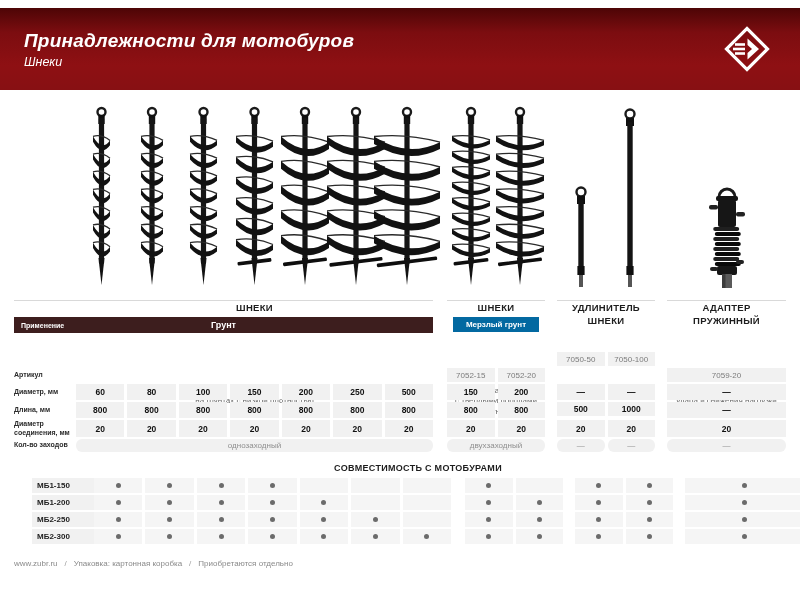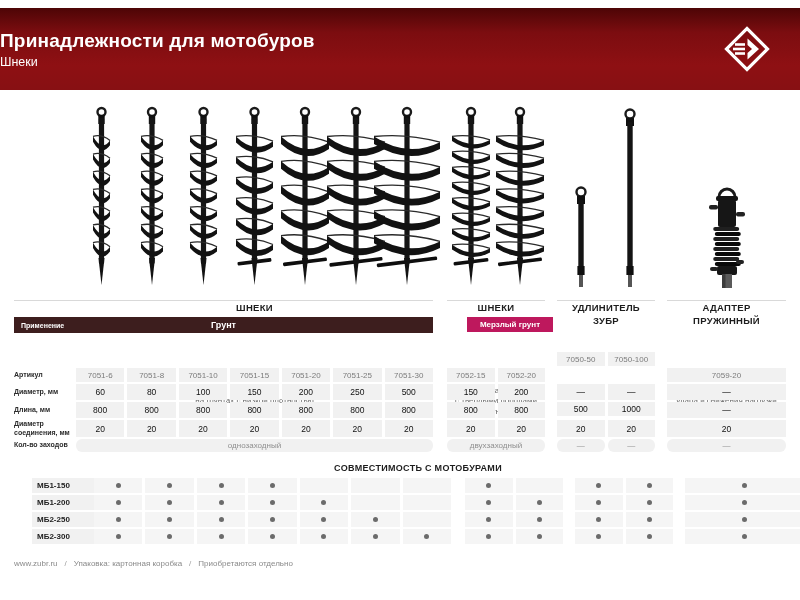--- a/index.html
+++ b/index.html
@@ -4,21 +4,21 @@
 <style>
   * { margin:0; padding:0; box-sizing:border-box; }
   html,body { width:800px; height:600px; background:#fff; overflow:hidden;
               font-family:"Liberation Sans", sans-serif; }
   #page { position:relative; width:800px; height:600px; background:#fff; }
 
   
   .band { position:absolute; left:0; top:8px; width:800px; height:82px;
           background:linear-gradient(180deg,#4d0506 0%,#7c0d10 30%,#8e1013 70%,#871013 100%);
           display:flex; justify-content:space-between; align-items:center; }
-  .band-titles { color:#fff; }
+  .band-titles { margin-left:24px; color:#fff;font-style:italic; }
   .band-title { font-size:19px; font-weight:bold; letter-spacing:.2px; }
   .band-subtitle { font-size:12.5px; margin-top:3px; }
   .logo { display:flex; align-items:center; margin-right:30px; }
   .brand { color:#fff; font-size:31px; font-weight:bold; letter-spacing:3px; margin-left:8px; }
 
   
   #images { position:absolute; left:0; top:90px; width:800px; height:210px; }
   #images .prod { position:absolute; }
 
   
@@ -32,21 +32,21 @@
                      font-size:9px; font-weight:bold; }
   .badge { position:absolute; top:17px; height:15px; color:#fff; font-size:8px; font-weight:bold;
            display:flex; align-items:center; justify-content:center; }
   .gdesc { position:absolute; top:50px; text-align:center; color:#666; font-size:8px;
            line-height:1.3; white-space:pre-line;margin-top:36px; }
   .rowlabel { position:absolute; left:0; width:60px; display:flex; align-items:center;
               font-size:7px; font-weight:bold; color:#2b2b2b; line-height:1.15; }
   .cellrow { position:absolute; display:flex; gap:3px; }
   .cell { flex:1; background:#f1f1f1; display:flex; align-items:center; justify-content:center; }
   .cell.art { color:#7b7b7b; font-size:8px; }
-  .cell.val { color:#111; font-size:8.5px; font-weight:normal; }
+  .cell.val { color:#111; font-size:8.5px; font-weight:bold; }
   .cell.thr { color:#8f8f8f; font-size:8px;border-radius:6px; }
 
   
   #compat { position:absolute; left:20px; top:462px; width:772px; height:90px;margin-left:12px; }
   .compat-title { position:absolute; top:1px; left:0; width:100%; text-align:center;
                   font-size:9px; font-weight:bold; color:#1d1d1d; letter-spacing:.3px; }
   .mlabel { position:absolute; left:0; width:62px; height:15px; background:#f1f1f1;
             display:flex; align-items:center; padding-left:5px; font-size:8px;
             font-weight:bold; color:#222; }
   .dotrow { position:absolute; display:flex; gap:3px; height:15px; }
@@ -309,29 +309,20 @@
       <div class="rowlabel" style="top: 120px; height: 17px;">Диаметр соединения, мм</div>
       <div class="rowlabel" style="top: 139px; height: 13px;">Кол-во заходов</div>
       <div class="rule" style="left: 0px; width: 419px;"></div>
       <div class="gtitle" style="left: 62px; width: 357px;">ШНЕКИ</div>
       <div class="appbar" style="left: 0px; width: 419px; background: rgb(61, 30, 30);">
         <span class="appl">Применение</span>
         <span class="bartext">Грунт</span>
       </div>
       <div class="gdesc" style="left: 62px; width: 357px;">для работы
 на грунтах с низкой плотностью</div>
-      <div class="cellrow" style="left: 62px; top: 68px; width: 357px; height: 14px;">
-        <div class="cell art">7051-6</div>
-        <div class="cell art">7051-8</div>
-        <div class="cell art">7051-10</div>
-        <div class="cell art">7051-15</div>
-        <div class="cell art">7051-20</div>
-        <div class="cell art">7051-25</div>
-        <div class="cell art">7051-30</div>
-      </div>
       <div class="cellrow" style="left: 62px; top: 84px; width: 357px; height: 16px;">
         <div class="cell val">60</div>
         <div class="cell val">80</div>
         <div class="cell val">100</div>
         <div class="cell val">150</div>
         <div class="cell val">200</div>
         <div class="cell val">250</div>
         <div class="cell val">500</div>
       </div>
       <div class="cellrow" style="left: 62px; top: 102px; width: 357px; height: 16px;">
@@ -350,21 +341,21 @@
         <div class="cell val">20</div>
         <div class="cell val">20</div>
         <div class="cell val">20</div>
         <div class="cell val">20</div>
       </div>
       <div class="cellrow" style="left: 62px; top: 139px; width: 357px; height: 13px;">
         <div class="cell thr">однозаходный</div>
       </div>
       <div class="rule" style="left: 433px; width: 98px;"></div>
       <div class="gtitle" style="left: 433px; width: 98px;">ШНЕКИ</div>
-      <div class="badge" style="left: 453px; width: 86px; background: #be185d;">Мерзлый грунт</div>
+      <div class="badge" style="left: 439px; width: 86px; background: #0369a1;">Мерзлый грунт</div>
       <div class="gdesc" style="left: 433px; width: 98px;">для работы
 с твердыми породами
 грунта</div>
       <div class="cellrow" style="left: 433px; top: 68px; width: 98px; height: 14px;">
         <div class="cell art">7052-15</div>
         <div class="cell art">7052-20</div>
       </div>
       <div class="cellrow" style="left: 433px; top: 84px; width: 98px; height: 16px;">
         <div class="cell val">150</div>
         <div class="cell val">200</div>
@@ -375,21 +366,21 @@
       </div>
       <div class="cellrow" style="left: 433px; top: 120px; width: 98px; height: 17px;">
         <div class="cell val">20</div>
         <div class="cell val">20</div>
       </div>
       <div class="cellrow" style="left: 433px; top: 139px; width: 98px; height: 13px;">
         <div class="cell thr">двухзаходный</div>
       </div>
       <div class="rule" style="left: 543px; width: 98px;"></div>
       <div class="gtitle" style="left: 543px; width: 98px;">УДЛИНИТЕЛЬ
-ЗУБР</div>
+ШНЕКИ</div>
       <div class="cellrow" style="left: 543px; top: 52px; width: 98px; height: 14px;">
         <div class="cell art">7050-50</div>
         <div class="cell art">7050-100</div>
       </div>
       <div class="cellrow" style="left: 543px; top: 84px; width: 98px; height: 16px;">
         <div class="cell val">—</div>
         <div class="cell val">—</div>
       </div>
       <div class="cellrow" style="left: 543px; top: 102px; width: 98px; height: 14px;">
         <div class="cell val">500</div>

